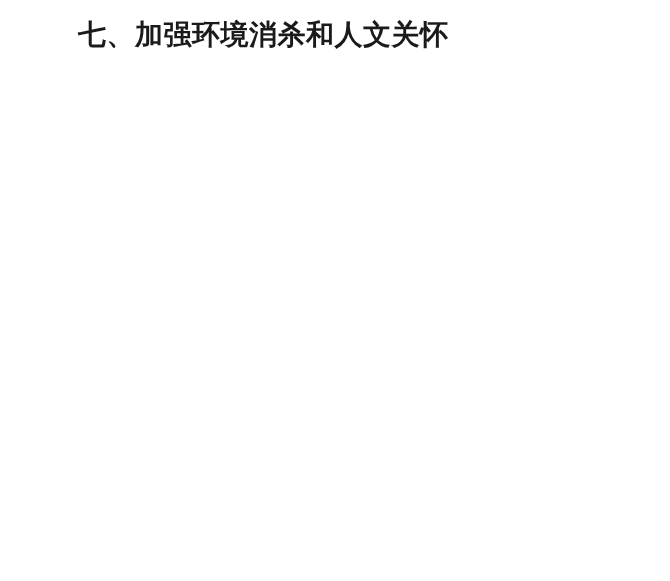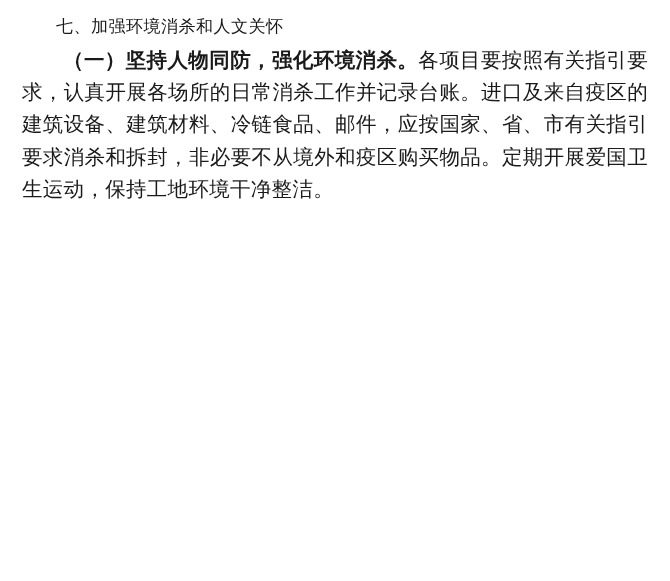--- a/index.html
+++ b/index.html
@@ -19,22 +19,22 @@
     width: 670px;
     height: 581px;
     padding: 0;
     box-sizing: border-box;
     background: #ffffff;
   }
   .doc-body {
     padding: 14px 22px 0 22px;
   }
   .heading {
-    font-size: 17px;
-    font-weight: normal;
+    font-size: 28px;
+    font-weight: bold;
     line-height: 1.5;
     text-indent: 2em;
     margin: 0 0 4px 0;
     letter-spacing: 0.5px;
   }
   .para {
     font-size: 20.5px;
     line-height: 1.58;
     margin: 0 0 2px 0;
     text-indent: 2em;
@@ -50,21 +50,18 @@
   }
 </style>
 </head>
 <body>
 
 <div class="page">
   <div class="doc-body">
 
     <h1 class="heading">七、加强环境消杀和人文关怀</h1>
 
-    <p class="para">
-      <span class="lead">（一）坚持人物同防，强化环境消杀。</span><span>各项目要按照有关指引要求，认真开展各场所的日常消杀工作并记录台账。进口及来自疫区的建筑设备、建筑材料、冷链食品、邮件，应按国家、省、市有关指引要求消杀和拆封，非必要不从境外和疫区购买物品。定期开展爱国卫生运动，保持工地环境干净整洁。</span>
-    </p>
 
     <div class="spacer"></div>
 
 
   </div>
 </div>
 
 </body></html>

